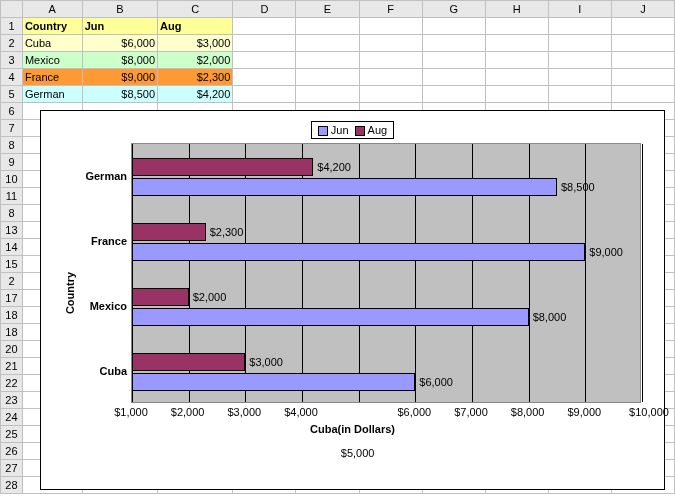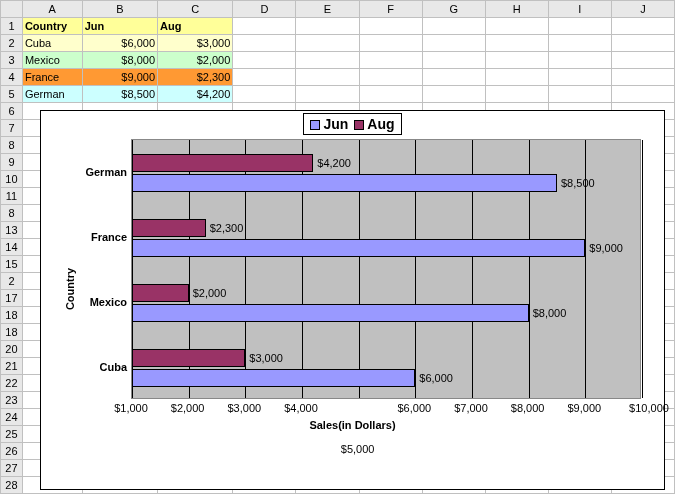--- a/index.html
+++ b/index.html
@@ -54,26 +54,25 @@
     height: 380px;
     background: #fff;
     border: 1px solid #000;
   }
   .chart-title {
     text-align: center;
     font-size: 14px;
     padding: 6px 0 2px 0;
   }
   .legend {
-    margin: 2px auto 4px auto;
+    margin: 10px auto 4px auto;
     border: 1px solid #000;
     display: table;
     padding: 2px 6px;
-    font-size: 14px;
-    font-weight: bold;
+    font-size: 11px;
   }
   .legend span.sw {
     display: inline-block;
     width: 10px; height: 10px;
     border: 1px solid #000;
     margin: 0 3px 0 6px;
     vertical-align: middle;
   }
   .legend span.sw:first-child { margin-left: 0; }
   .sw-jun { background: #9999ff; }
@@ -586,15 +585,15 @@
         <div class="xtick" style="left: 56.6667px; top: 3px;">$2,000</div>
         <div class="xtick" style="left: 113.333px; top: 3px;">$3,000</div>
         <div class="xtick" style="left: 170px; top: 3px; text-align: right;">$4,000</div>
         <div class="xtick" style="left: 226.667px; top: 3px; margin-top: 41px;">$5,000</div>
         <div class="xtick" style="left: 283.333px; top: 3px;">$6,000</div>
         <div class="xtick" style="left: 340px; top: 3px;">$7,000</div>
         <div class="xtick" style="left: 396.667px; top: 3px;">$8,000</div>
         <div class="xtick" style="left: 453.333px; top: 3px;">$9,000</div>
         <div class="xtick" style="left: 510px; top: 3px; padding-left: 16px;">$10,000</div>
       </div>
-    <div class="xlabel" id="xlabel" style="top: 280px;">Sales(in Dollars)</div>
+    <div class="xlabel" id="xlabel" style="top: 280px;">Cuba(in Dollars)</div>
   </div>
 </div>
 
 </body></html>

